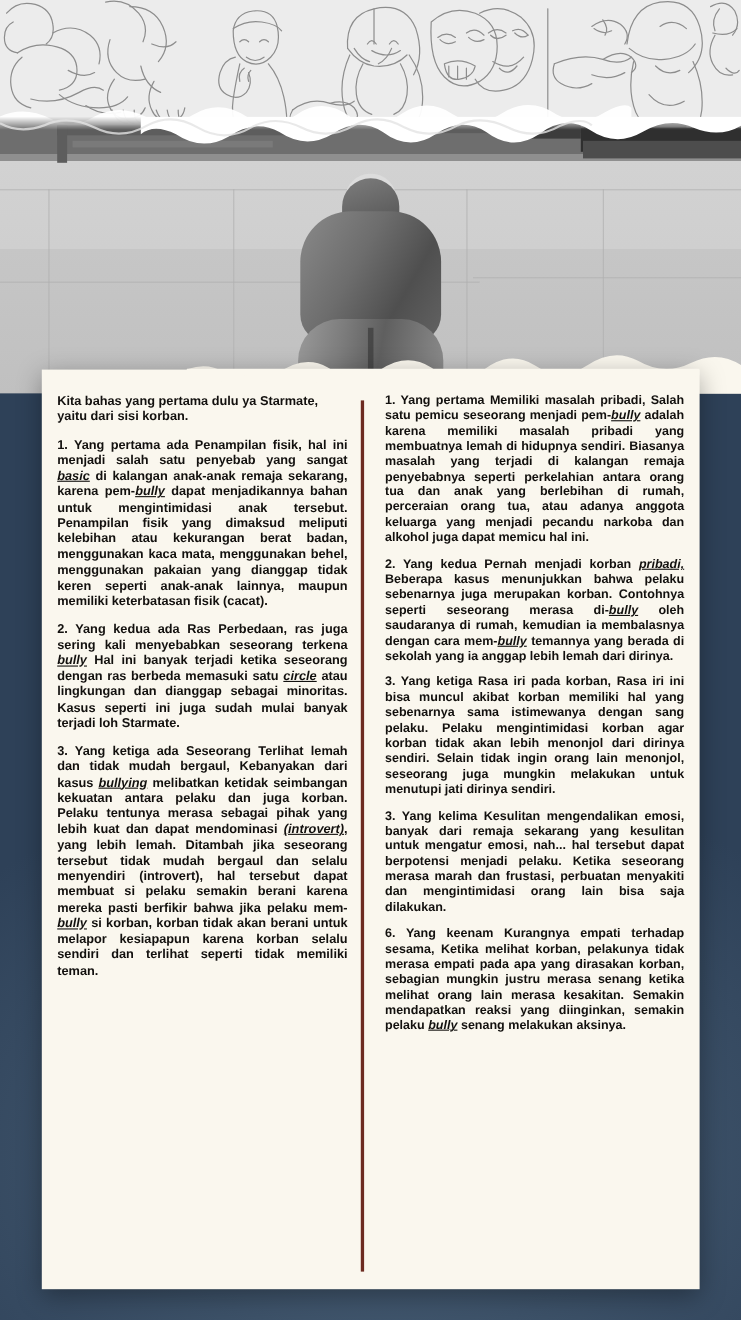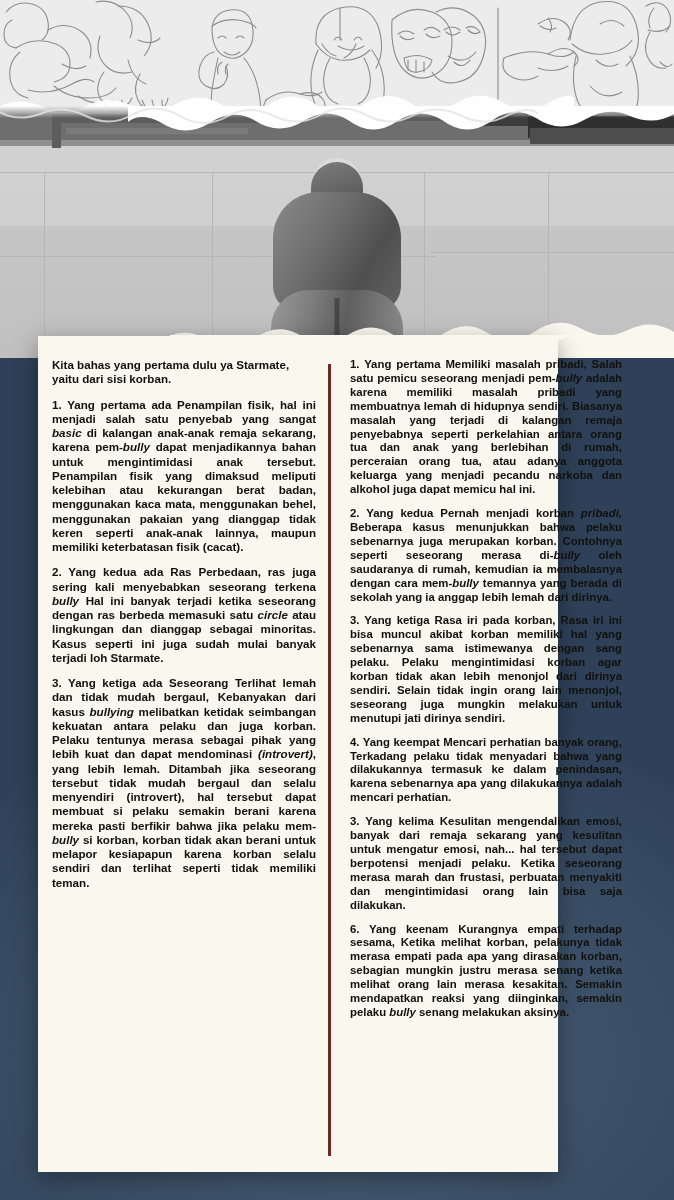--- a/index.html
+++ b/index.html
@@ -88,21 +88,21 @@
   .photo-torn-top, .photo-torn-bottom {
     position:absolute; left:0; width:674px; pointer-events:none;
   }
   .photo-torn-top { top:0; height:34px; }
   .photo-torn-bottom { bottom:-2px; height:46px; }
 
   
   .card {
     position:absolute;
     left:38px; top:336px;
-    width:520px; height:836px;
+    width:598px; height:836px;
     background:#faf7ee;
     box-shadow:0 6px 22px rgba(0,0,0,.35);
     padding-left:32px;
   }
   .card-torn {
     position:absolute; left:0; top:-1px; width:598px; height:34px;
     pointer-events:none;
   }
   .columns {
     position:absolute; left:0; top:22px;
@@ -126,21 +126,21 @@
     font-size:11.6px;
     line-height:14.25px;
     color:#12100e;
     text-align:justify;
     text-justify:inter-word;
     margin:0 0 11px 0;
     -webkit-hyphens:none; hyphens:none;
   }
   .col-right p { font-size:11.4px; line-height:13.9px; margin-bottom:10px; }
   .col p:last-child { margin-bottom:0; }
-  .col p i { font-style:italic; }
+  .col p i { font-style:italic;text-decoration:underline; }
   .no-justify { text-align:left !important; }
 </style>
 </head>
 <body>
 
 <div class="poster">
 
   <div class="banner">
     <svg viewBox="0 0 674 118" xmlns="http://www.w3.org/2000/svg">
       <rect x="0" y="0" width="674" height="118" fill="#ececec"></rect>
@@ -299,21 +299,20 @@
         <p>2. Yang kedua ada Ras Perbedaan, ras juga sering kali menyebabkan seseorang terkena <i>bully</i> Hal ini banyak terjadi ketika seseorang dengan ras berbeda memasuki satu <i>circle</i> atau lingkungan dan dianggap sebagai minoritas. Kasus seperti ini juga sudah mulai banyak terjadi loh Starmate.</p>
         <p>3. Yang ketiga ada Seseorang Terlihat lemah dan tidak mudah bergaul, Kebanyakan dari kasus <i>bullying</i> melibatkan ketidak seimbangan kekuatan antara pelaku dan juga korban. Pelaku tentunya merasa sebagai pihak yang lebih kuat dan dapat mendominasi <i>(introvert)</i>, yang lebih lemah. Ditambah jika seseorang tersebut tidak mudah bergaul dan selalu menyendiri (introvert), hal tersebut dapat membuat si pelaku semakin berani karena mereka pasti berfikir bahwa jika pelaku mem-<i>bully</i> si korban, korban tidak akan berani untuk melapor kesiapapun karena korban selalu sendiri dan terlihat seperti tidak memiliki teman.</p>
       </div>
 
       <div class="divider"></div>
 
       <div class="col col-right">
         <p>1. Yang pertama Memiliki masalah pribadi, Salah satu pemicu seseorang menjadi pem-<i>bully</i> adalah karena memiliki masalah pribadi yang membuatnya lemah di hidupnya sendiri. Biasanya masalah yang terjadi di kalangan remaja penyebabnya seperti perkelahian antara orang tua dan anak yang berlebihan di rumah, perceraian orang tua, atau adanya anggota keluarga yang menjadi pecandu narkoba dan alkohol juga dapat memicu hal ini.</p>
         <p>2. Yang kedua Pernah menjadi korban <i>pribadi,</i> Beberapa kasus menunjukkan bahwa pelaku sebenarnya juga merupakan korban. Contohnya seperti seseorang merasa di-<i>bully</i> oleh saudaranya di rumah, kemudian ia membalasnya dengan cara mem-<i>bully</i> temannya yang berada di sekolah yang ia anggap lebih lemah dari dirinya.</p>
         <p>3. Yang ketiga Rasa iri pada korban, Rasa iri ini bisa muncul akibat korban memiliki hal yang sebenarnya sama istimewanya dengan sang pelaku. Pelaku mengintimidasi korban agar korban tidak akan lebih menonjol dari dirinya sendiri. Selain tidak ingin orang lain menonjol, seseorang juga mungkin melakukan untuk menutupi jati dirinya sendiri.</p>
-        <p>4. Yang keempat Mencari perhatian banyak orang, Terkadang pelaku tidak menyadari bahwa yang dilakukannya termasuk ke dalam penindasan, karena sebenarnya apa yang dilakukannya adalah mencari perhatian.</p>
         <p>3. Yang kelima Kesulitan mengendalikan emosi, banyak dari remaja sekarang yang kesulitan untuk mengatur emosi, nah... hal tersebut dapat berpotensi menjadi pelaku. Ketika seseorang merasa marah dan frustasi, perbuatan menyakiti dan mengintimidasi orang lain bisa saja dilakukan.</p>
         <p>6. Yang keenam Kurangnya empati terhadap sesama, Ketika melihat korban, pelakunya tidak merasa empati pada apa yang dirasakan korban, sebagian mungkin justru merasa senang ketika melihat orang lain merasa kesakitan. Semakin mendapatkan reaksi yang diinginkan, semakin pelaku <i>bully</i> senang melakukan aksinya.</p>
       </div>
 
     </div>
   </div>
 
 </div>
 
 </body></html>

